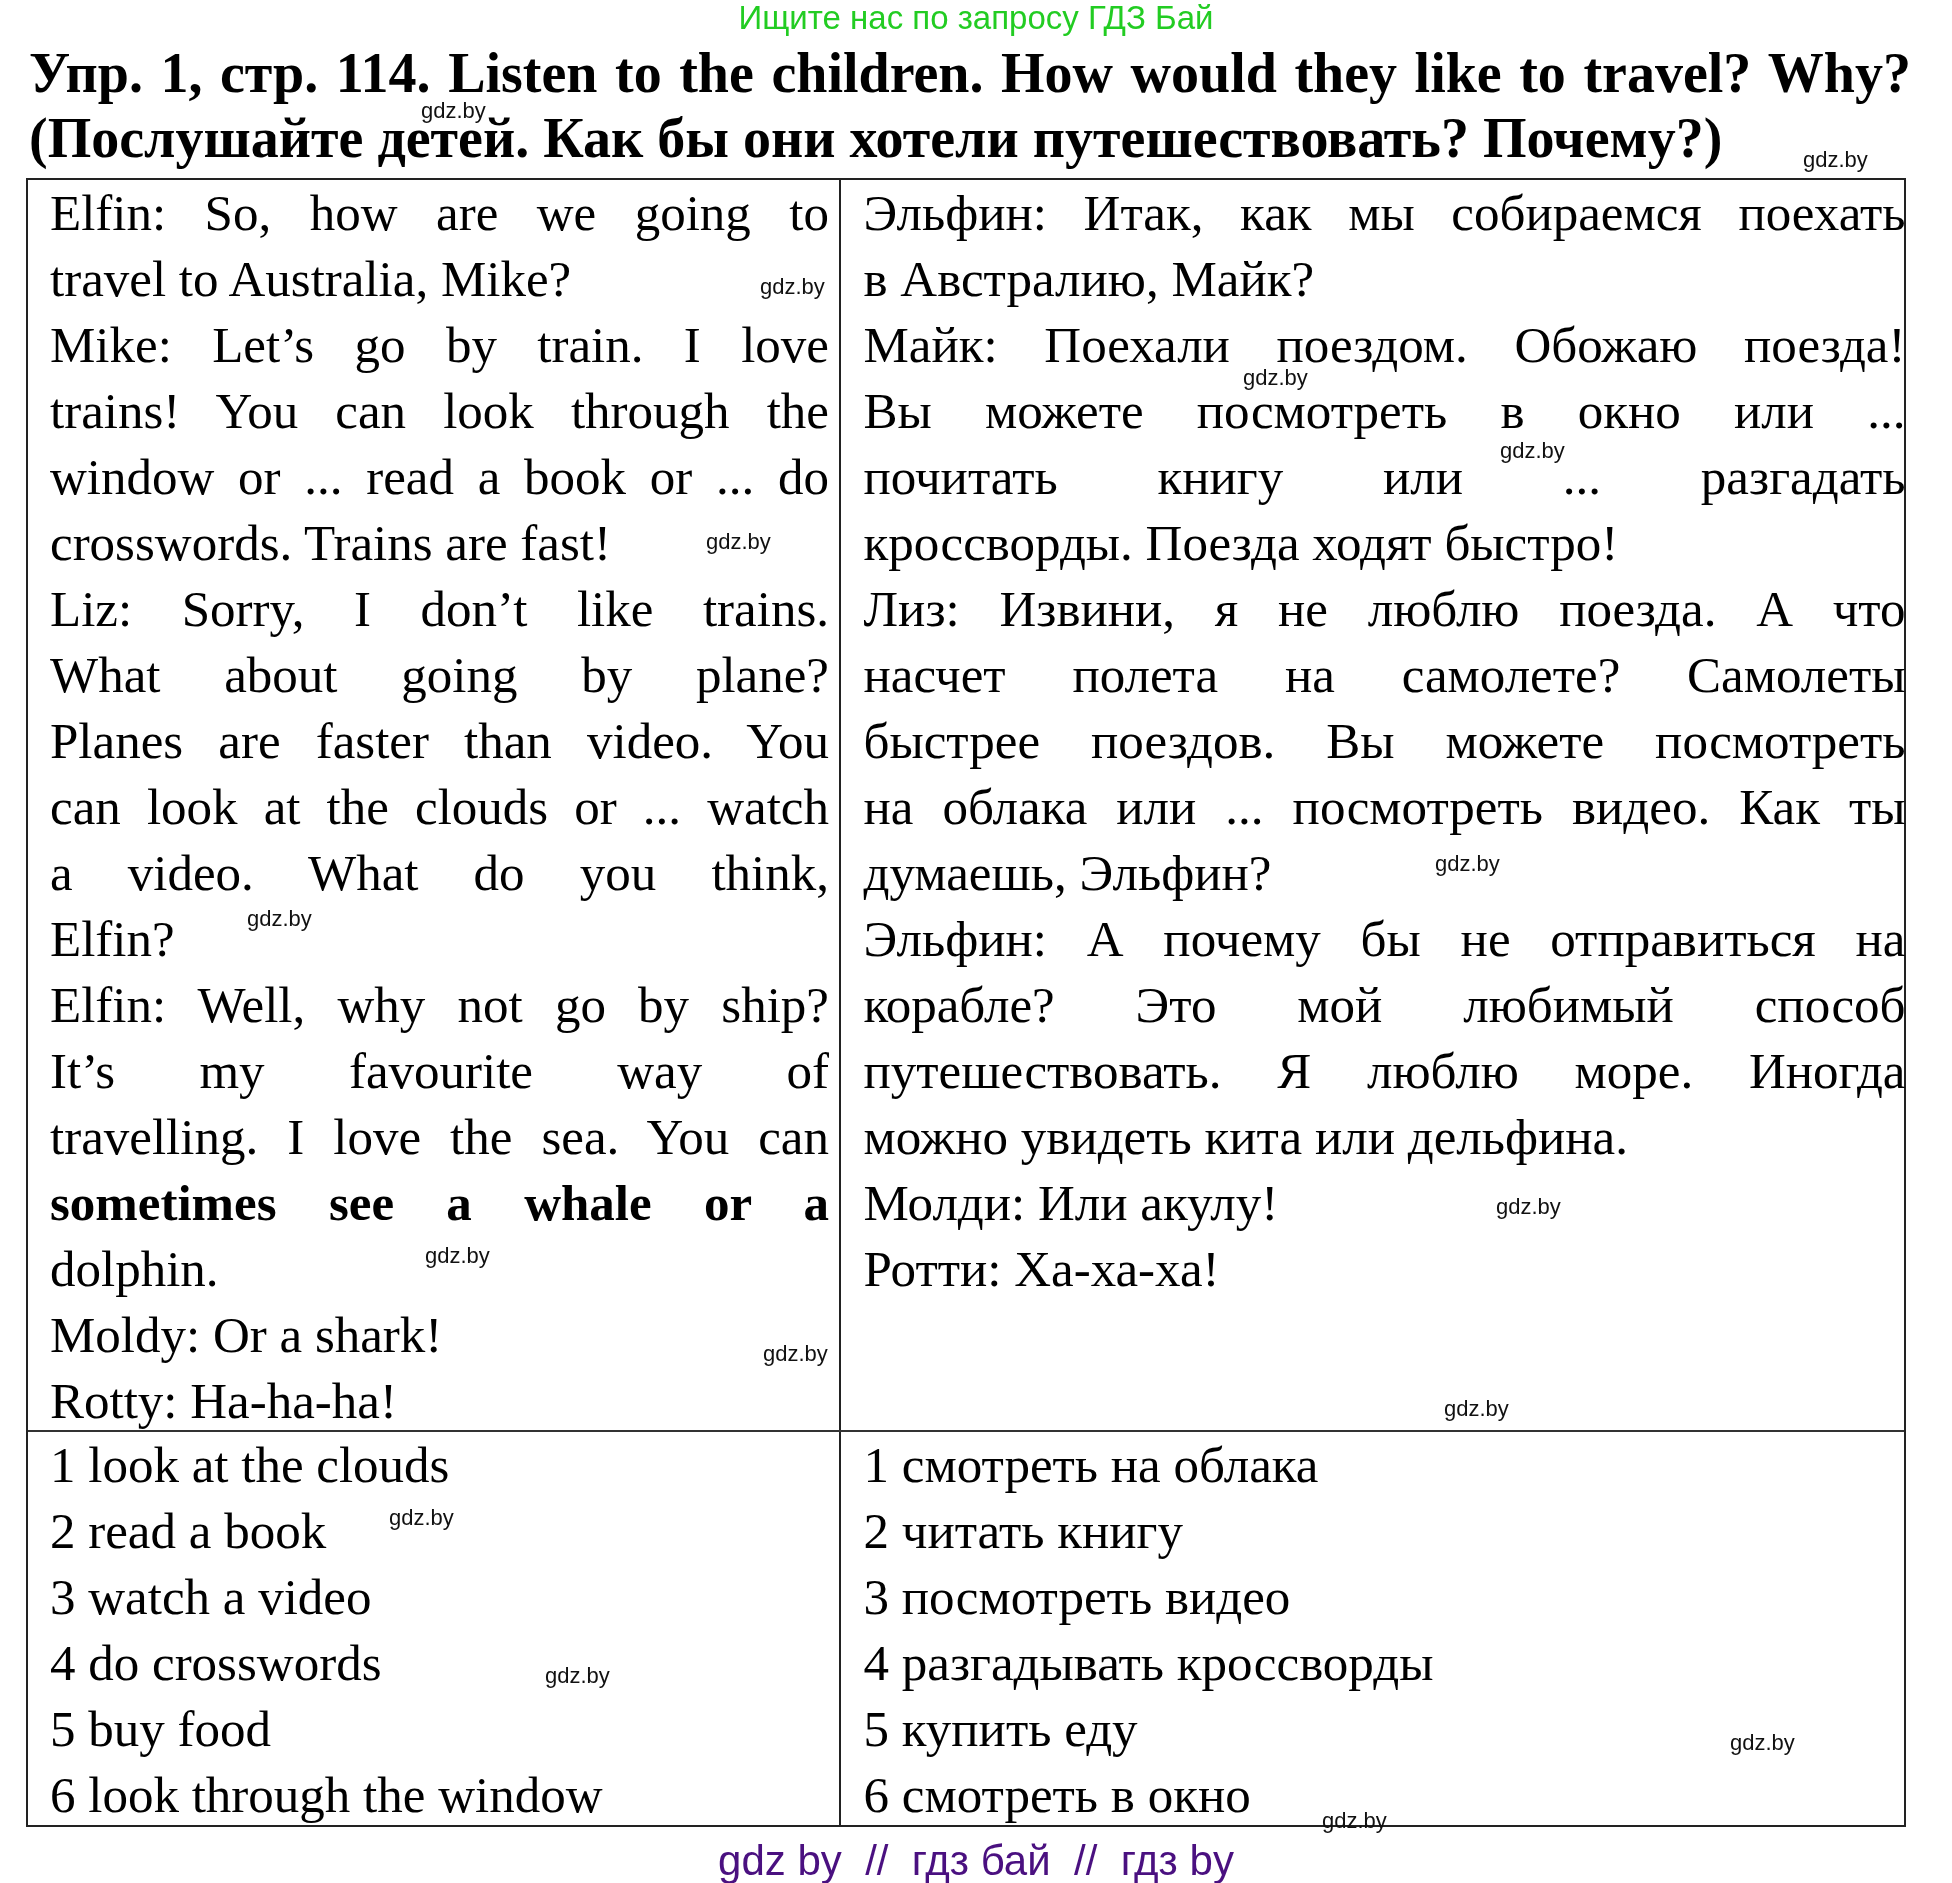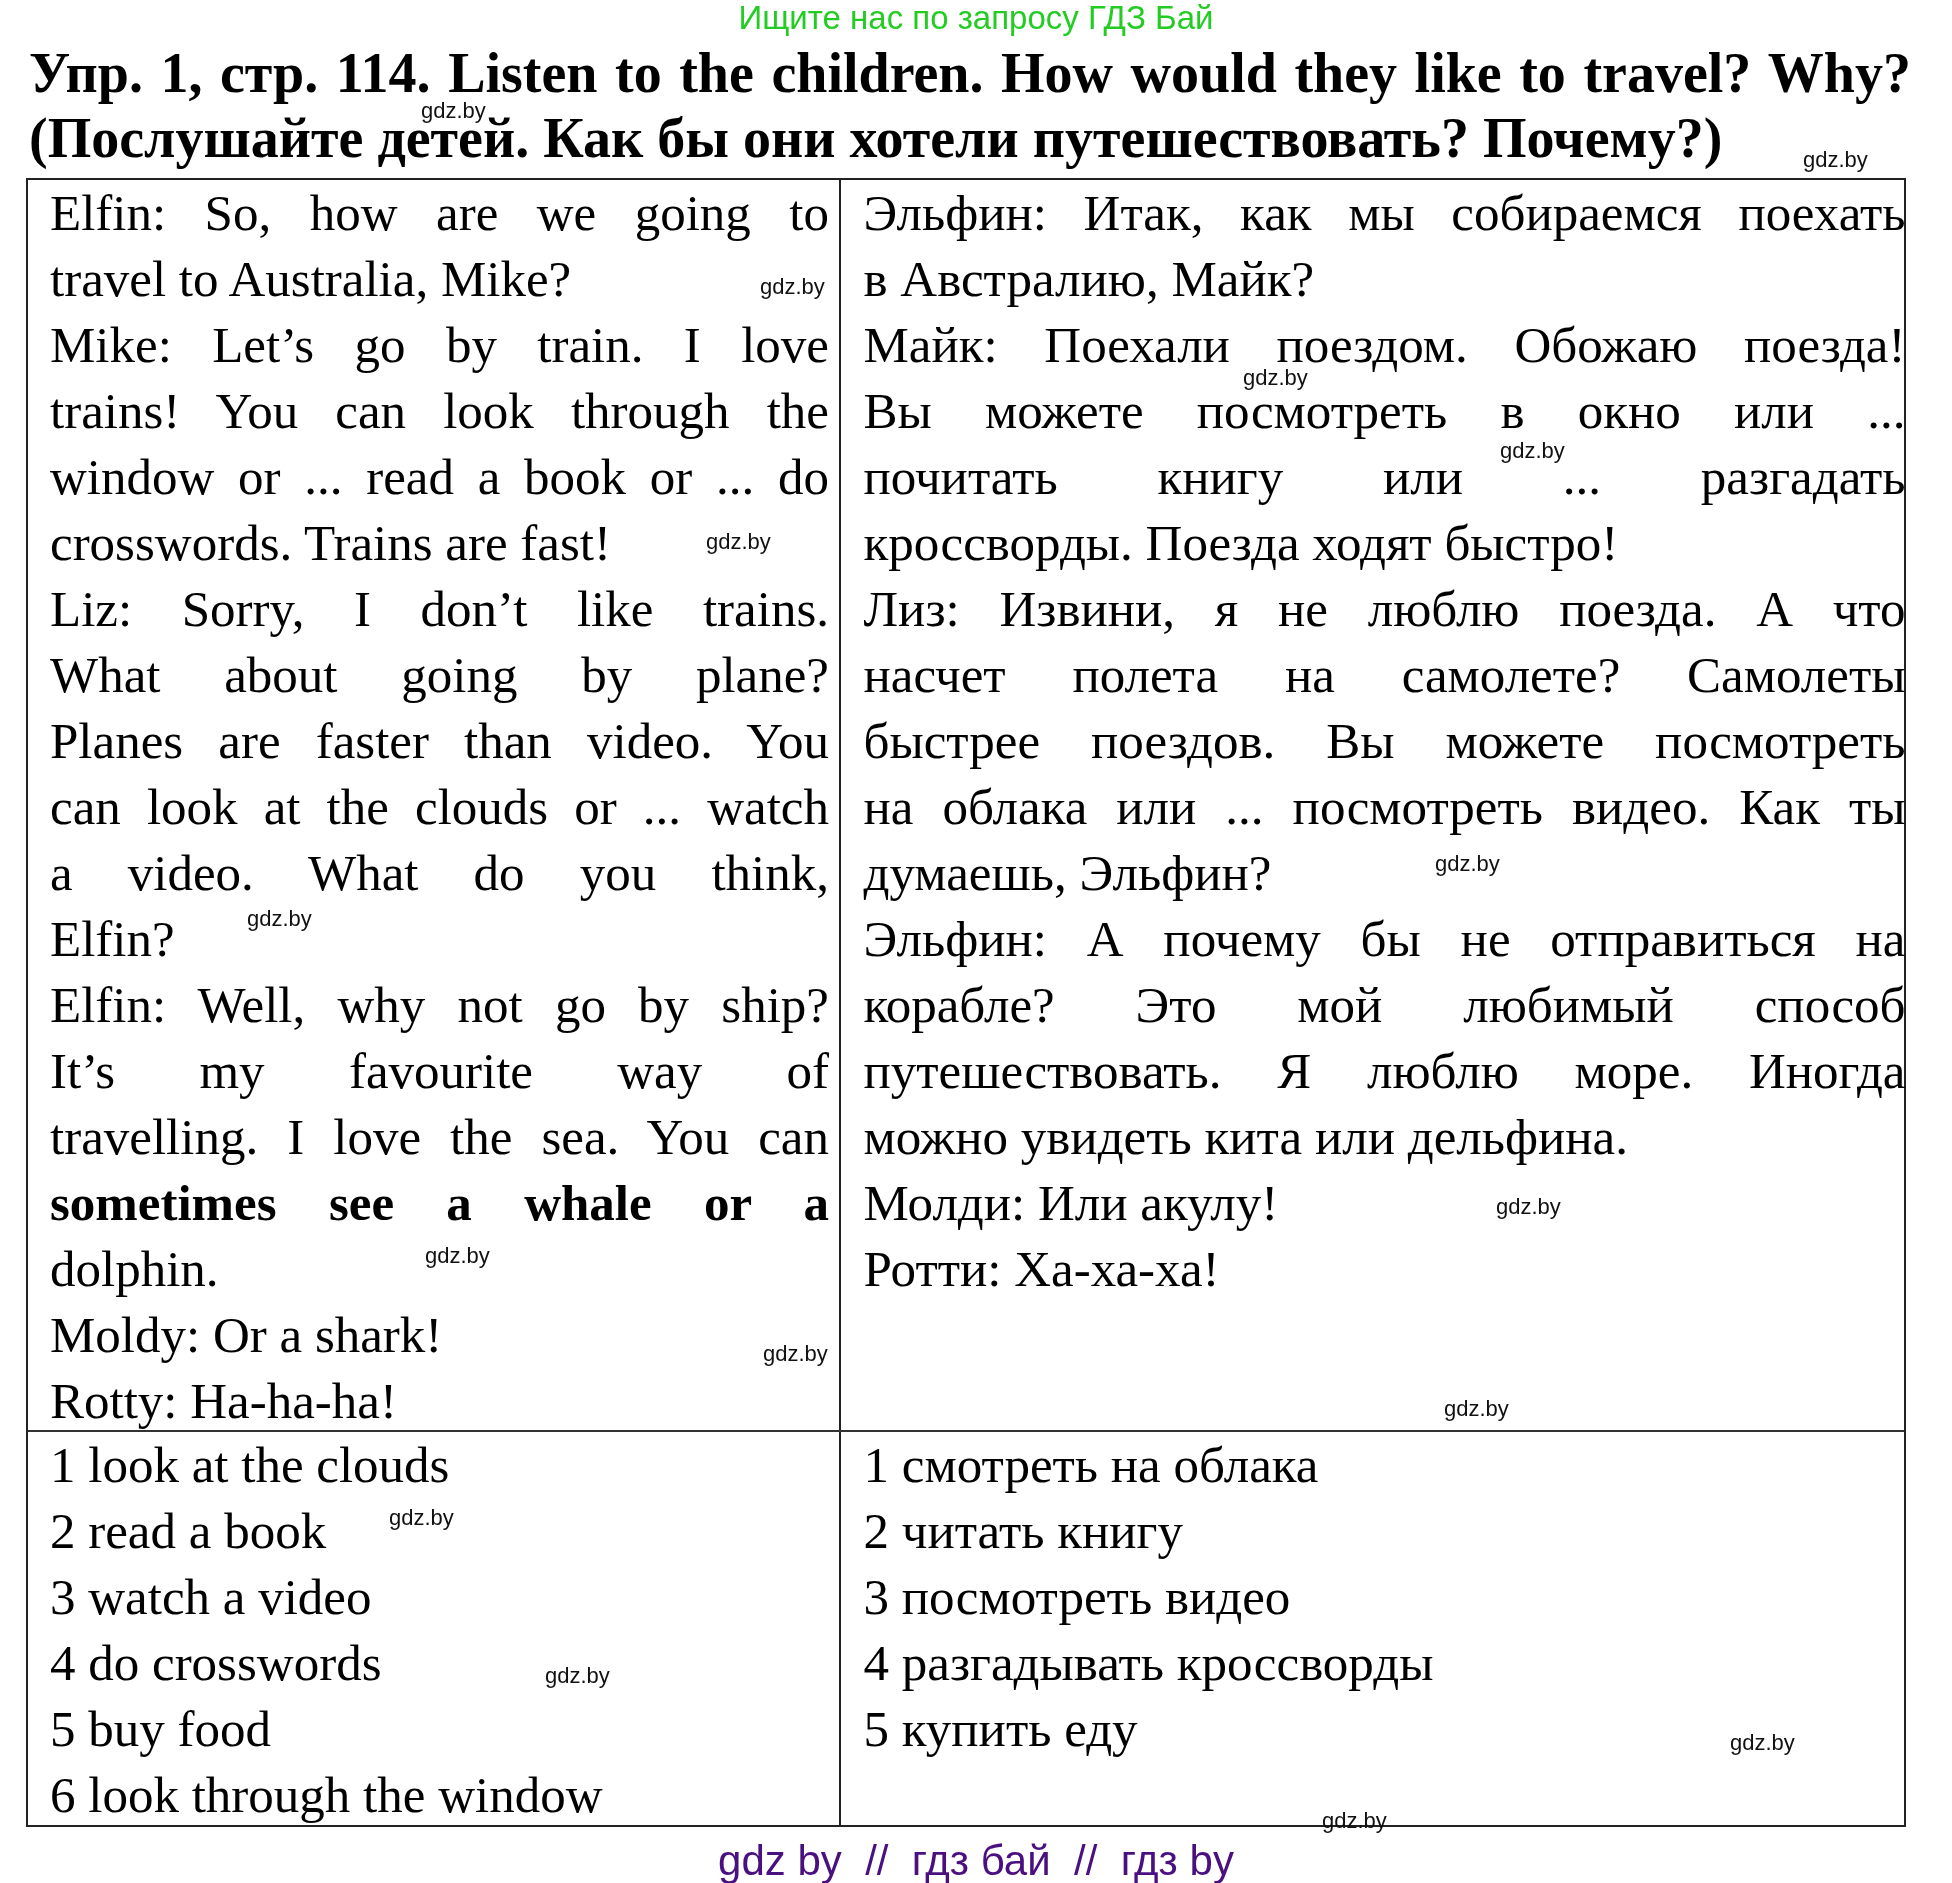--- a/index.html
+++ b/index.html
@@ -90,20 +90,21 @@
     <span class="ln" style="display: block;">5 buy food</span>
     <span class="ln" style="display: block;">6 look through the window</span>
   </div>
 
   <div class="cell c-r-bot">
     <span class="ln" style="display: block;">1 смотреть на облака</span>
     <span class="ln" style="display: block;">2 читать книгу</span>
     <span class="ln" style="display: block;">3 посмотреть видео</span>
     <span class="ln" style="display: block;">4 разгадывать кроссворды</span>
     <span class="ln" style="display: block;">5 купить еду</span>
+    <span class="ln" style="display: block;">6 смотреть в окно</span>
   </div>
 </div>
 
 <span class="wm" style="left:421px;top:98px;">gdz.by</span>
 <span class="wm" style="left:1803px;top:147px;">gdz.by</span>
 <span class="wm" style="left:760px;top:274px;">gdz.by</span>
 <span class="wm" style="left:1243px;top:365px;">gdz.by</span>
 <span class="wm" style="left:1500px;top:438px;">gdz.by</span>
 <span class="wm" style="left:706px;top:529px;">gdz.by</span>
 <span class="wm" style="left:1435px;top:851px;">gdz.by</span>

